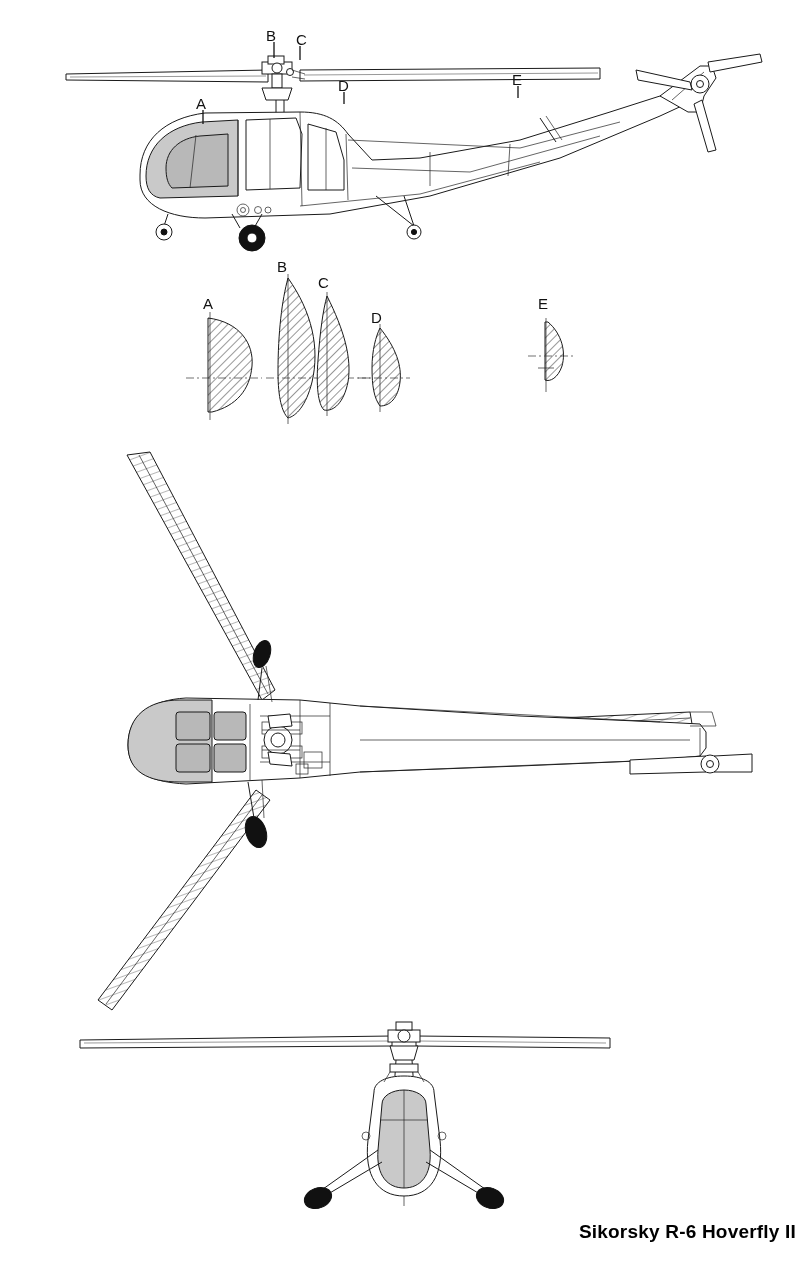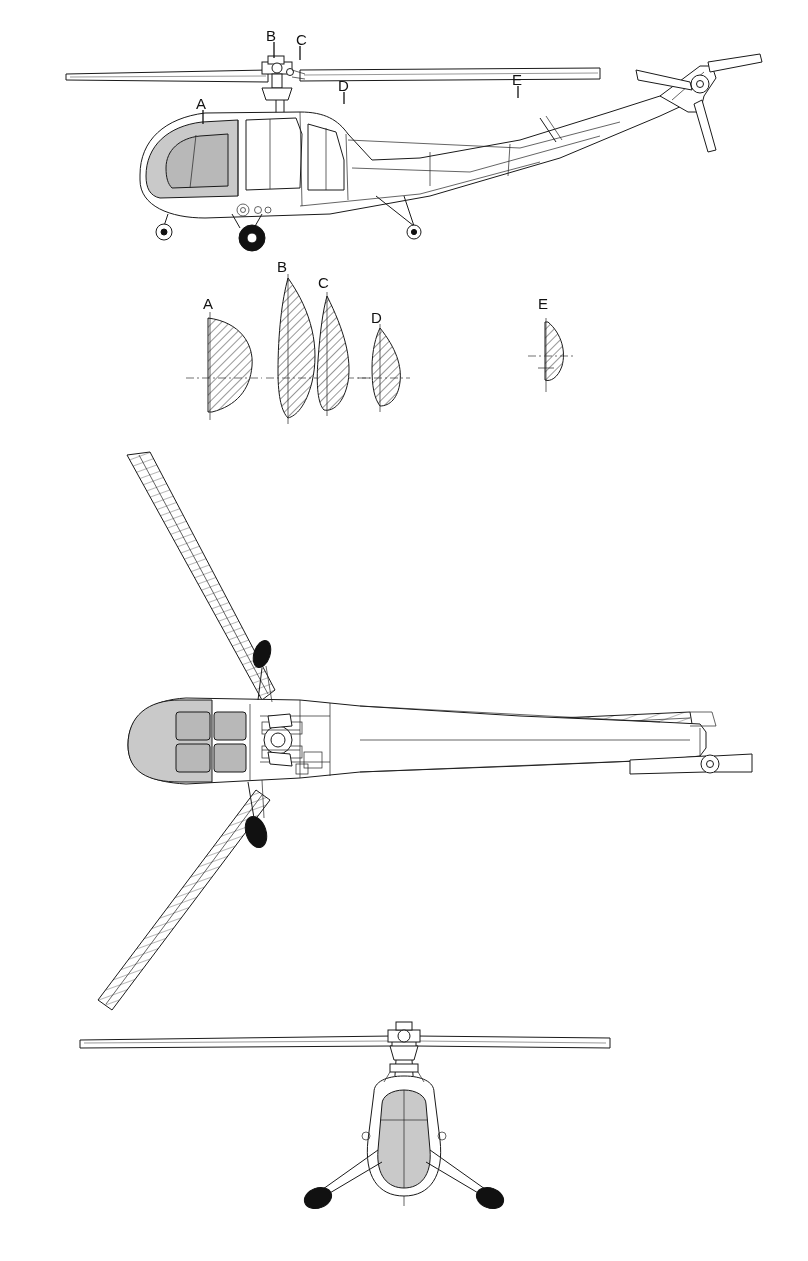--- a/index.html
+++ b/index.html
@@ -312,14 +312,15 @@
   <div class="callout" style="left:296px; top:32px;">C</div>
   <div class="callout" style="left:338px; top:78px;">D</div>
   <div class="callout" style="left:512px; top:72px;">E</div>
 
   <div class="sec-label" style="left:203px; top:296px;">A</div>
   <div class="sec-label" style="left:277px; top:259px;">B</div>
   <div class="sec-label" style="left:318px; top:275px;">C</div>
   <div class="sec-label" style="left:371px; top:310px;">D</div>
   <div class="sec-label" style="left:538px; top:296px;">E</div>
 
+  <div id="title">Sikorsky R-6 Hoverfly II</div>
 
 </div>
 
 </body></html>

